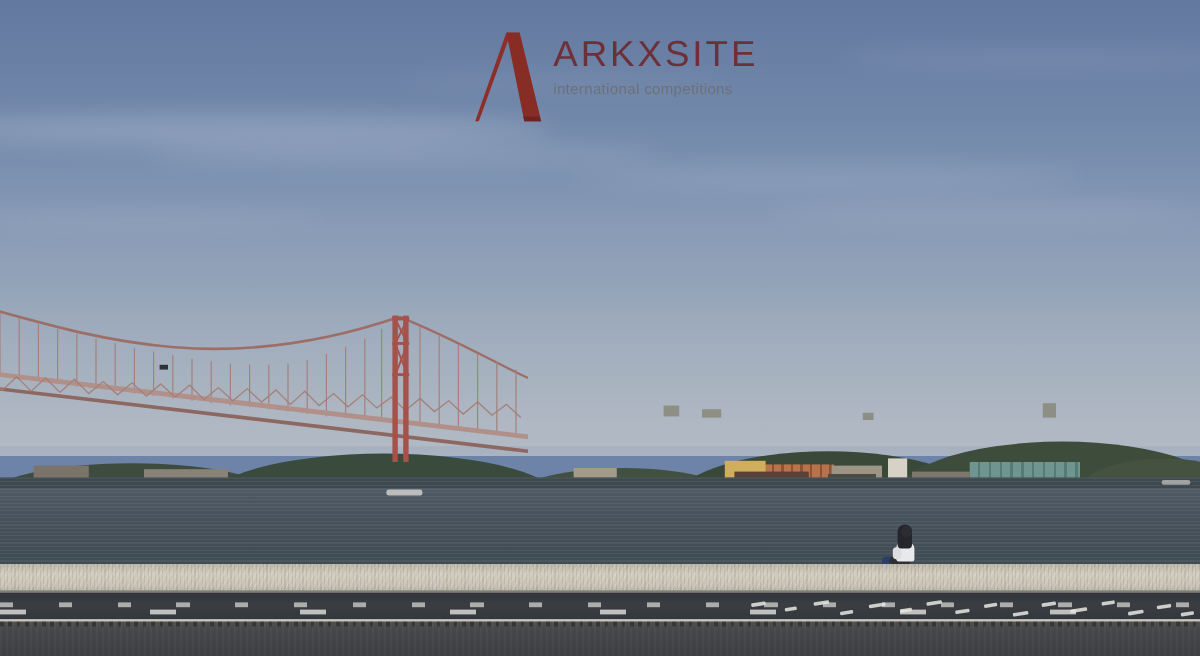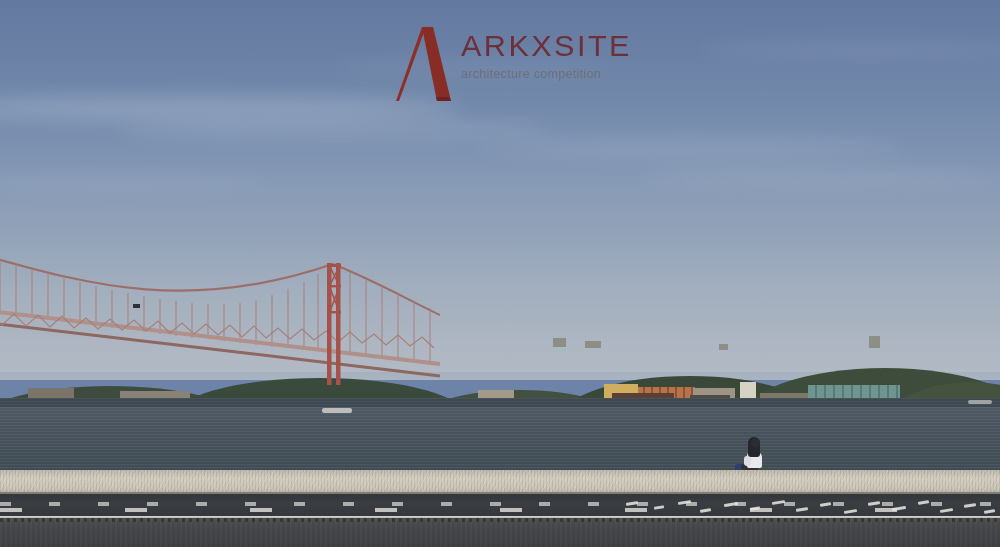--- a/index.html
+++ b/index.html
@@ -461,18 +461,18 @@
         <polygon points="29,2 40,2 58,76 44,76" fill="#8e2e26"></polygon>
         <polygon points="29,2 40,2 58,76 44,76" fill="#7e2a24" opacity="0.35"></polygon>
 
         <polygon points="29,2 31,7 6,76 3,76" fill="#8e2e26"></polygon>
 
         <polygon points="44,76 58,76 56,72 43,72" fill="#6d2420"></polygon>
       </svg>
     </div>
     <div class="logo-text">
       <div class="logo-word">ARKXSITE</div>
-      <div class="logo-sub">architecture competition</div>
+      <div class="logo-sub">international competitions</div>
     </div>
   </div>
 
 
 </div>
 
 </body></html>

